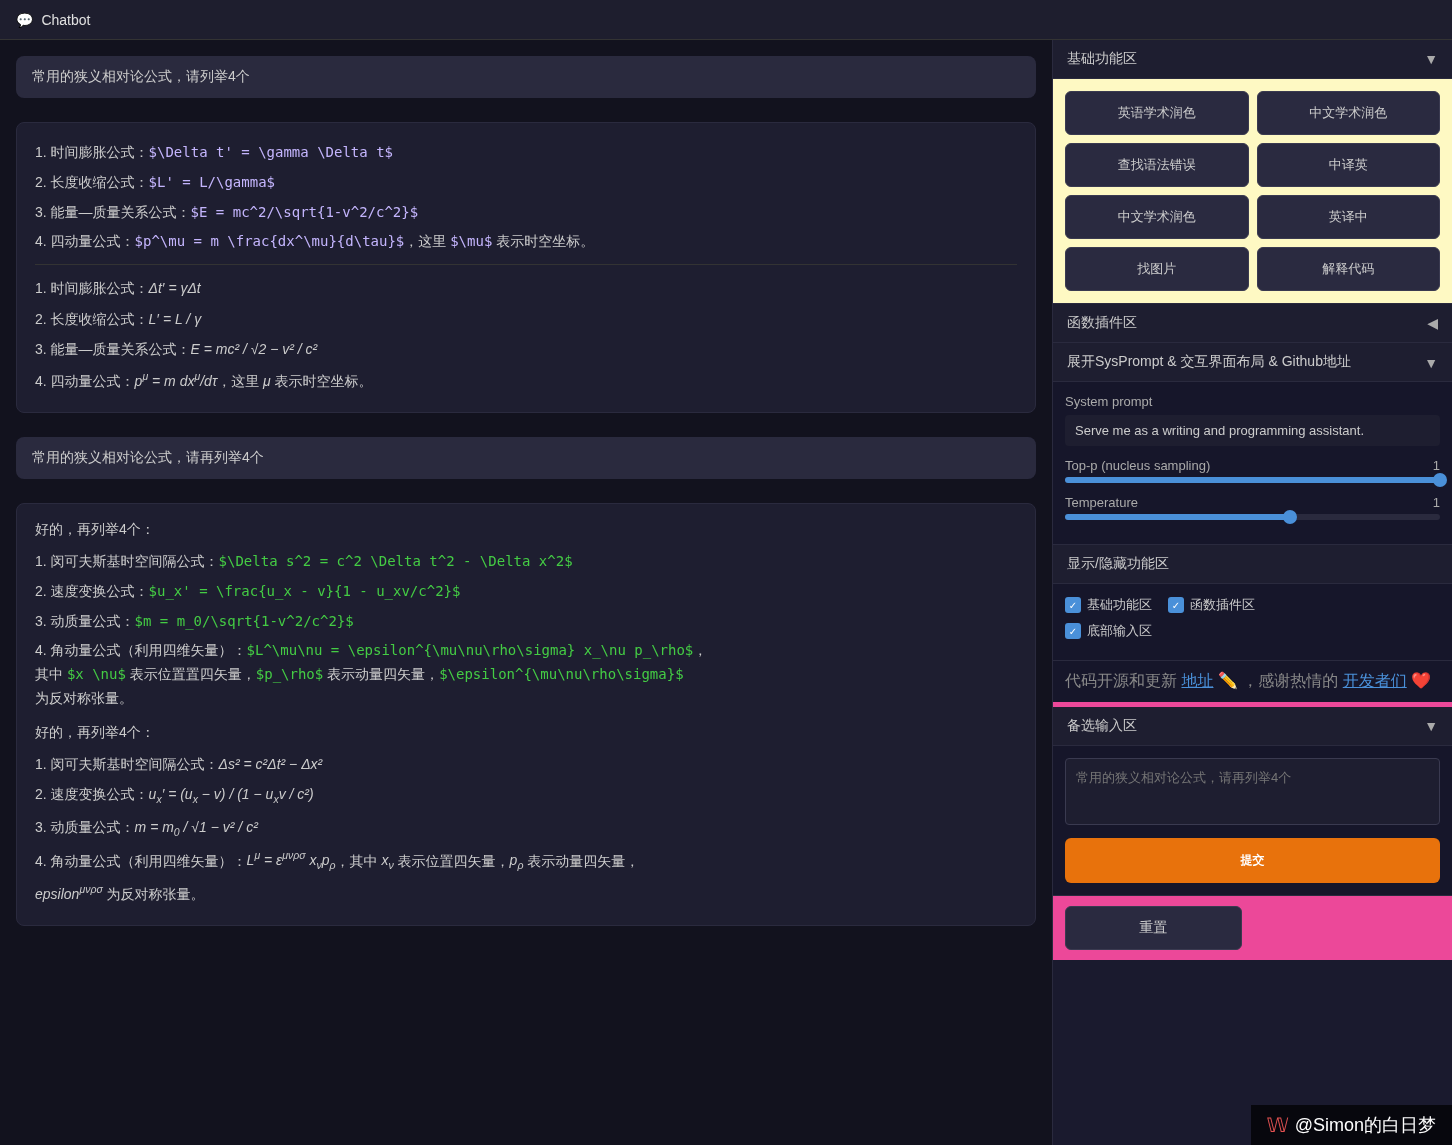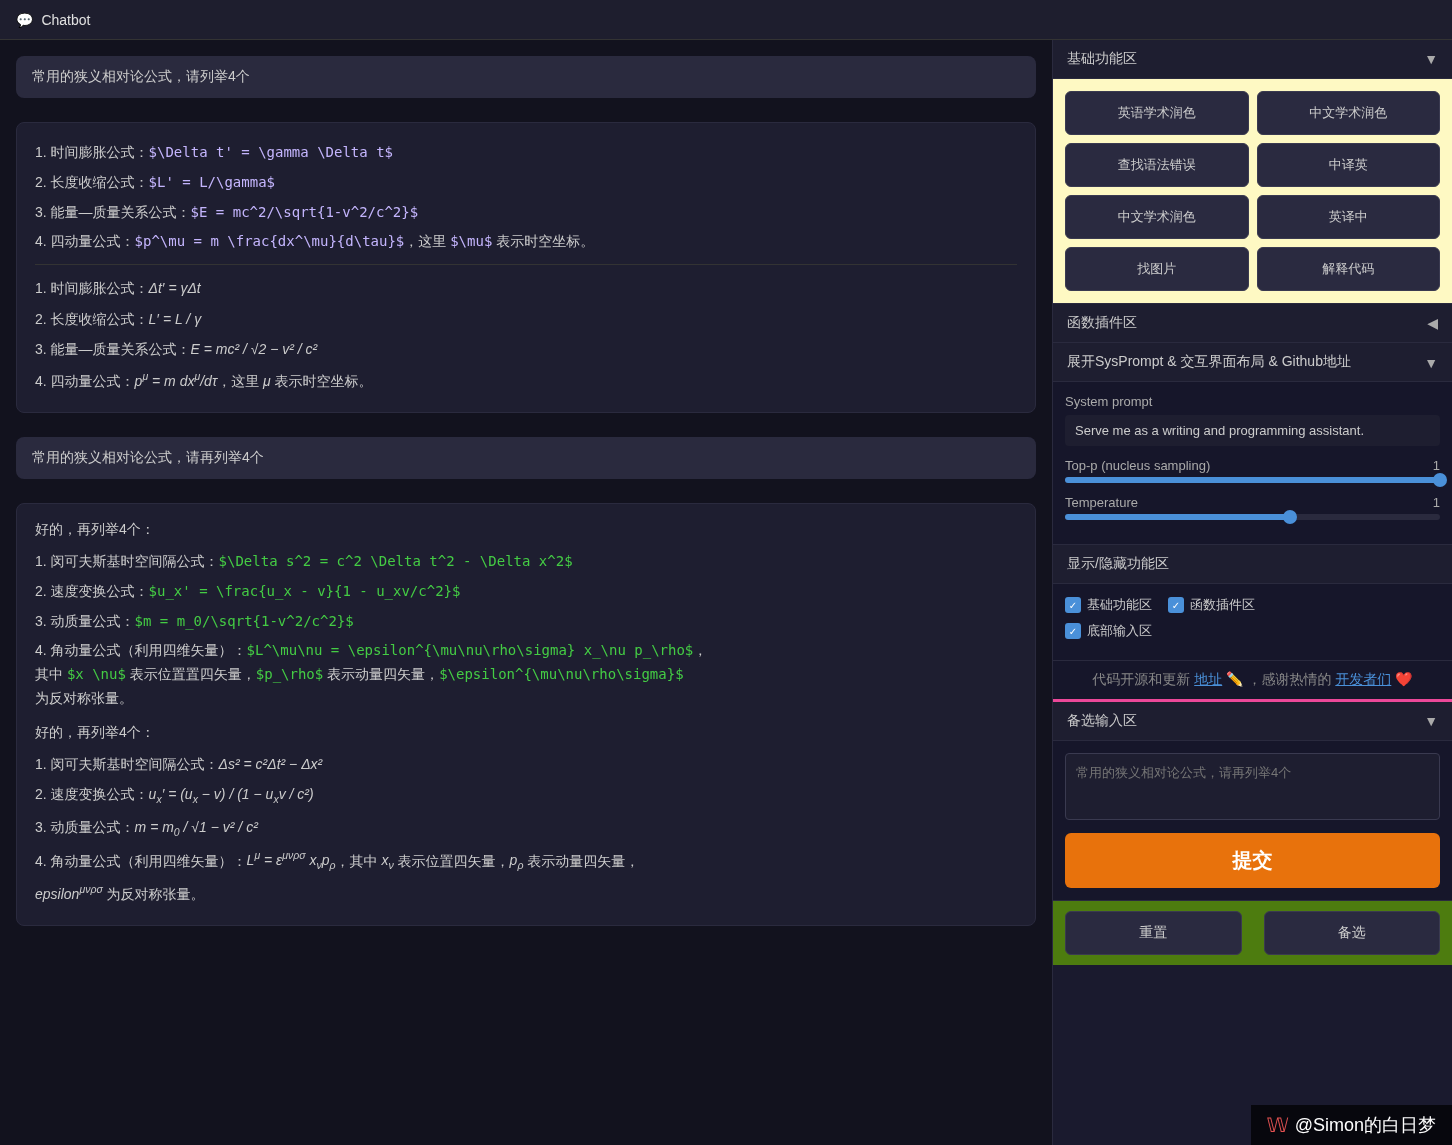--- a/index.html
+++ b/index.html
@@ -208,26 +208,25 @@
       width: 16px; height: 16px;
       background: #4a90d9;
       border-radius: 3px;
       display: flex;
       align-items: center;
       justify-content: center;
       font-size: 10px;
       color: white;
     }
     .footer-note {
-      font-size: 14px;
+      font-size: 16px;
       color: #888;
       padding: 10px 12px;
       background: #16162a;
-      border-bottom: 3px solid #ec4899;
-      text-align: center;
+      border-bottom: 5px solid #ec4899;
     }
     .footer-note a { color: #4a90d9; }
     .footer-note .heart { color: #e05050; }
     .alt-input-section {
       padding: 12px;
       background: #16162a;
       border-bottom: 1px solid #2a2a3e;
     }
     .alt-input-header {
       background: #1e1e30;
@@ -248,30 +247,30 @@
       margin-bottom: 10px;
       font-family: inherit;
     }
     .submit-btn {
       width: 100%;
       background: #e8720c;
       color: white;
       border: none;
       padding: 14px;
       border-radius: 6px;
-      font-size: 20px;
+      font-size: 12px;
       cursor: pointer;
       font-weight: bold;
     }
     .bottom-btns {
       display: grid;
       grid-template-columns: 1fr 1fr;
       gap: 22px;
       padding: 10px 12px;
-      background: #4d7c0f;
+      background: #ec4899;
     }
     .bottom-btn {
       background: #2a2a40;
       border: 1px solid #3a3a50;
       color: #ccc;
       padding: 12px;
       border-radius: 6px;
       cursor: pointer;
       font-size: 14px;
       text-align: center;
@@ -462,21 +461,20 @@
       <span class="section-header-title">备选输入区</span>
       <span class="triangle-down">▼</span>
     </div>
     <div class="alt-input-section">
       <textarea class="alt-textarea" rows="3" placeholder="常用的狭义相对论公式，请再列举4个" style=""></textarea>
       <button class="submit-btn">提交</button>
     </div>
 
     <div class="bottom-btns">
       <button class="bottom-btn">重置</button>
-      <button class="bottom-btn">备选</button>
     </div>
   </div>
 </div>
 
 <div class="weibo-watermark">
   <span class="weibo-icon">𝕎</span>
   <span>@Simon的白日梦</span>
 </div>
 
 </body></html>

